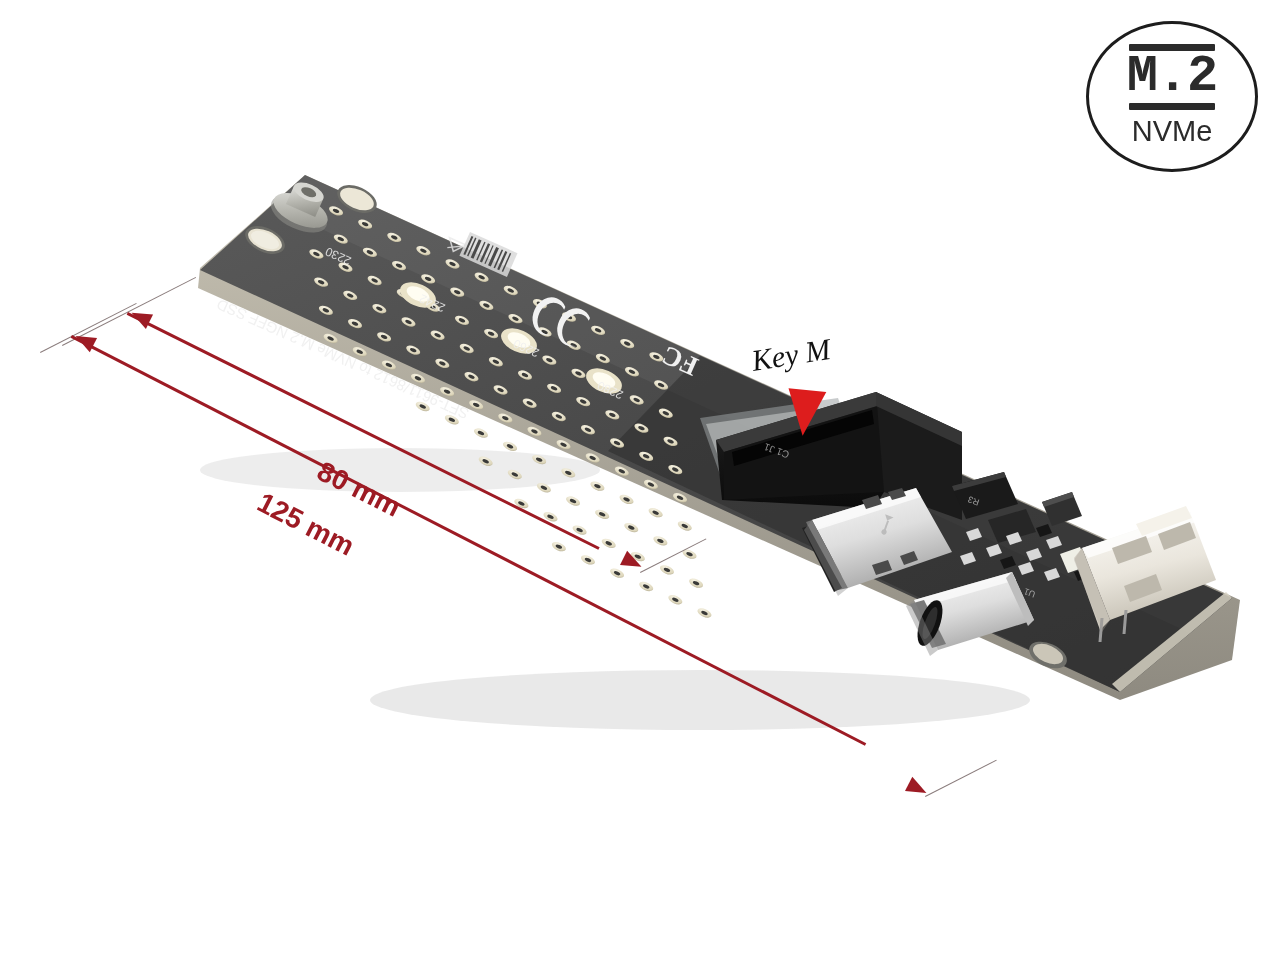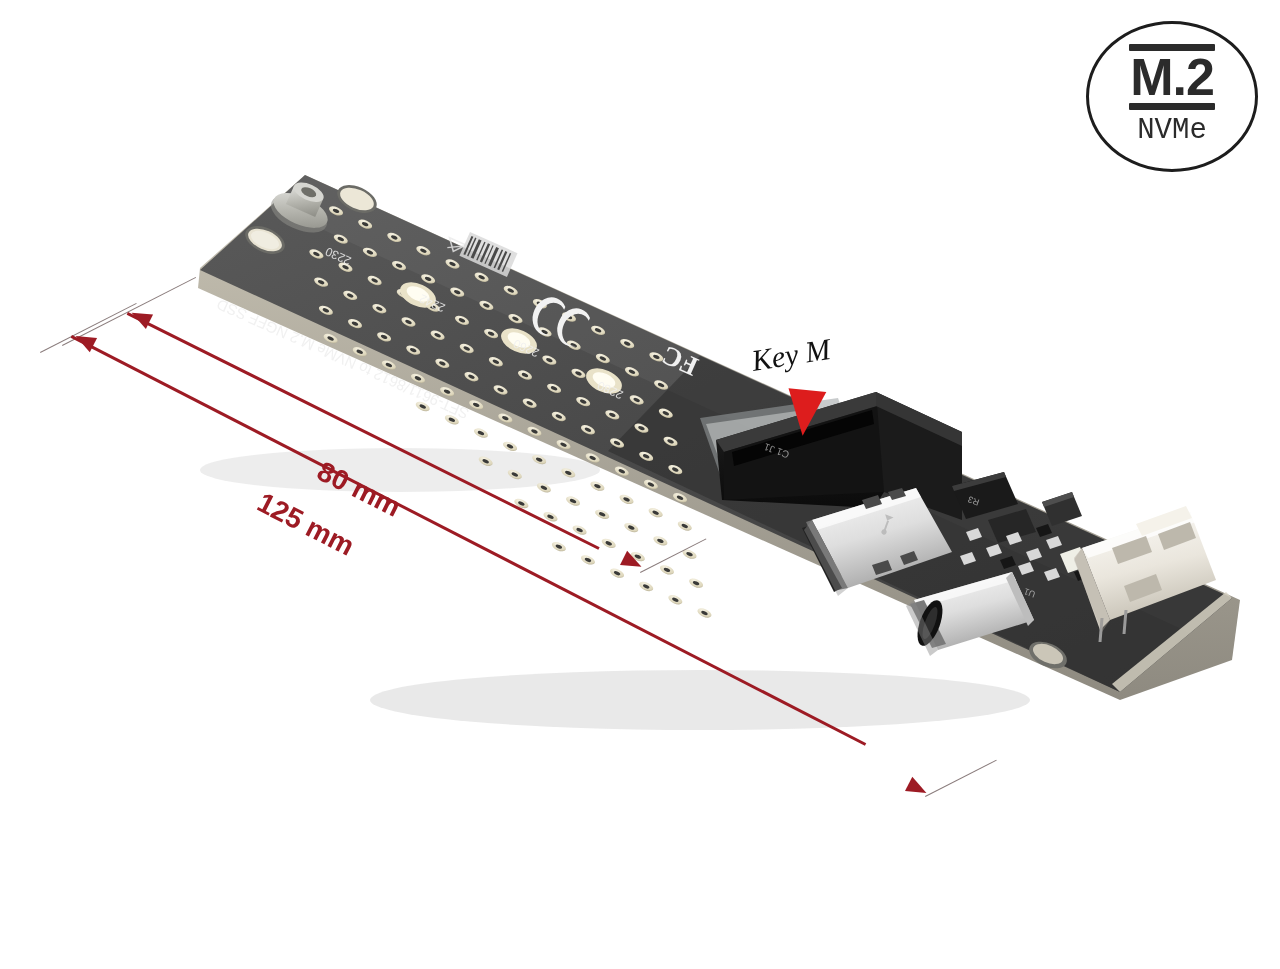--- a/index.html
+++ b/index.html
@@ -42,28 +42,28 @@
     border-radius: 1px;
   }
   #badge .rule.top { margin-bottom: 1px; }
   #badge .rule.bottom { margin-top: 0px; }
   #badge .m2 {
     font-size: 52px;
     font-weight: bold;
     line-height: 0.98;
     color: #2b2b2b;
     letter-spacing: -1px;
-    font-family: Liberation Sans, sans-serif;
+    font-family: Liberation Mono, monospace;
   }
   #badge .nvme {
     font-size: 29px;
     color: #2b2b2b;
     line-height: 1.2;
     margin-top: 4px;
-    font-family: Liberation Mono, monospace;
+    font-family: Liberation Sans, sans-serif;
   }
 
   
   .dim-line {
     position: absolute;
     height: 0;
     border-top: 3px solid #9d1b24;
     transform-origin: 0 0;
   }
   .dim-ext {

